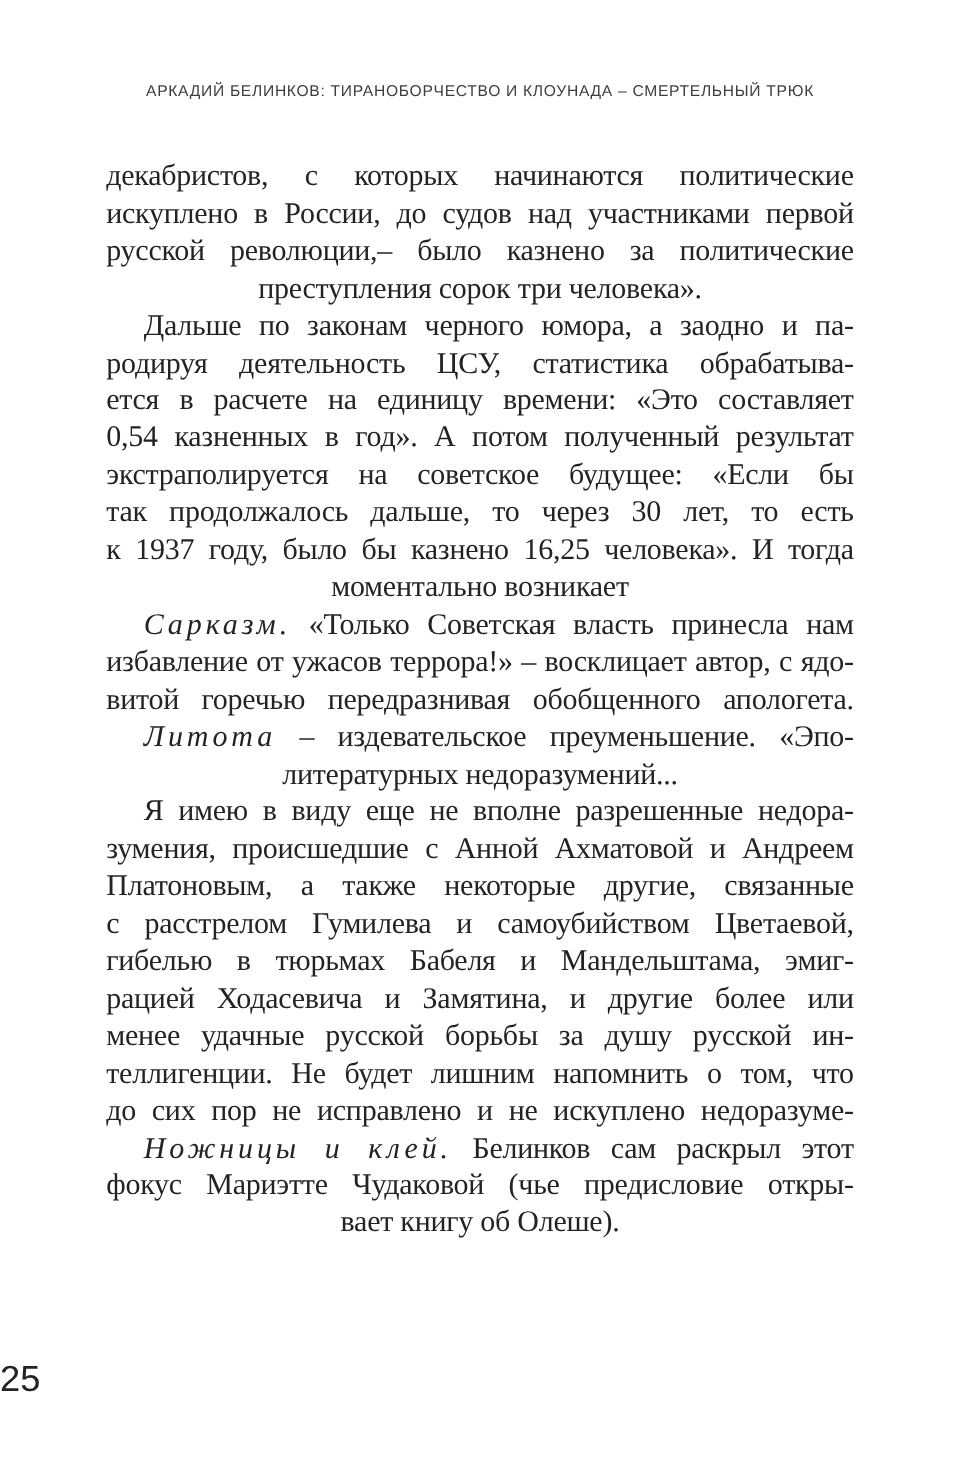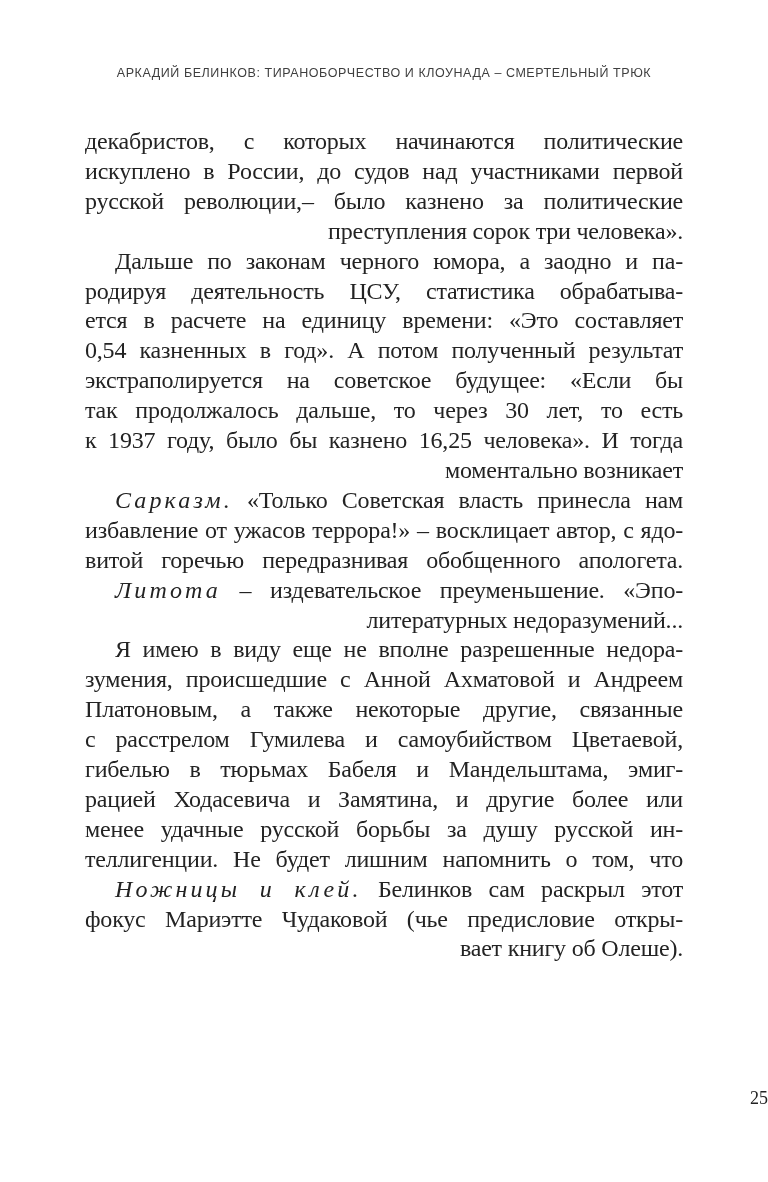--- a/index.html
+++ b/index.html
@@ -31,41 +31,41 @@
     top: 127px;
     left: 85px;
     width: 598px;
     font-family: "Liberation Serif", serif;
     font-size: 24px;
     line-height: 29.9px;
     letter-spacing: -0.2px;
     color: var(--text-color, #232323);
   }
   .line {
-    text-align: right;
+    text-align: center;
   }
   .line.jst {
     text-align: justify;
     text-align-last: justify;
   }
   .line.ind {
     text-indent: 30px;
   }
   .em {
     font-style: italic;
     letter-spacing: 0.13em;
   }
   .page-number {
     position: absolute;
     top: 1088px;
     left: 0;
     right: 0;
-    text-align: right;
-    font-family: Liberation Serif, serif;
-    font-size: 18px;
+    text-align: left;
+    font-family: Liberation Sans, sans-serif;
+    font-size: 29px;
     color: var(--text-color, #232323);
   }
 </style>
 </head>
 <body>
 
 <div class="page">
   <div class="running-header">АРКАДИЙ БЕЛИНКОВ: ТИРАНОБОРЧЕСТВО И КЛОУНАДА – СМЕРТЕЛЬНЫЙ ТРЮК</div>
 
   <div class="body-text" id="body-text">
@@ -87,19 +87,20 @@
       <div class="line jst ind"><span class="em">Литота</span><span> – издевательское преуменьшение. «Эпо-</span></div>
       <div class="line">литературных недоразумений...</div>
       <div class="line jst ind">Я имею в виду еще не вполне разрешенные недора-</div>
       <div class="line jst">зумения, происшедшие с Анной Ахматовой и Андреем</div>
       <div class="line jst">Платоновым, а также некоторые другие, связанные</div>
       <div class="line jst">с расстрелом Гумилева и самоубийством Цветаевой,</div>
       <div class="line jst">гибелью в тюрьмах Бабеля и Мандельштама, эмиг-</div>
       <div class="line jst">рацией Ходасевича и Замятина, и другие более или</div>
       <div class="line jst">менее удачные русской борьбы за душу русской ин-</div>
       <div class="line jst">теллигенции. Не будет лишним напомнить о том, что</div>
+      <div class="line jst">до сих пор не исправлено и не искуплено недоразуме-</div>
       <div class="line jst ind"><span class="em">Ножницы и клей.</span><span> Белинков сам раскрыл этот</span></div>
       <div class="line jst">фокус Мариэтте Чудаковой (чье предисловие откры-</div>
       <div class="line">вает книгу об Олеше).</div>
     </div>
 
   <div class="page-number">25</div>
 </div>
 
 </body></html>

